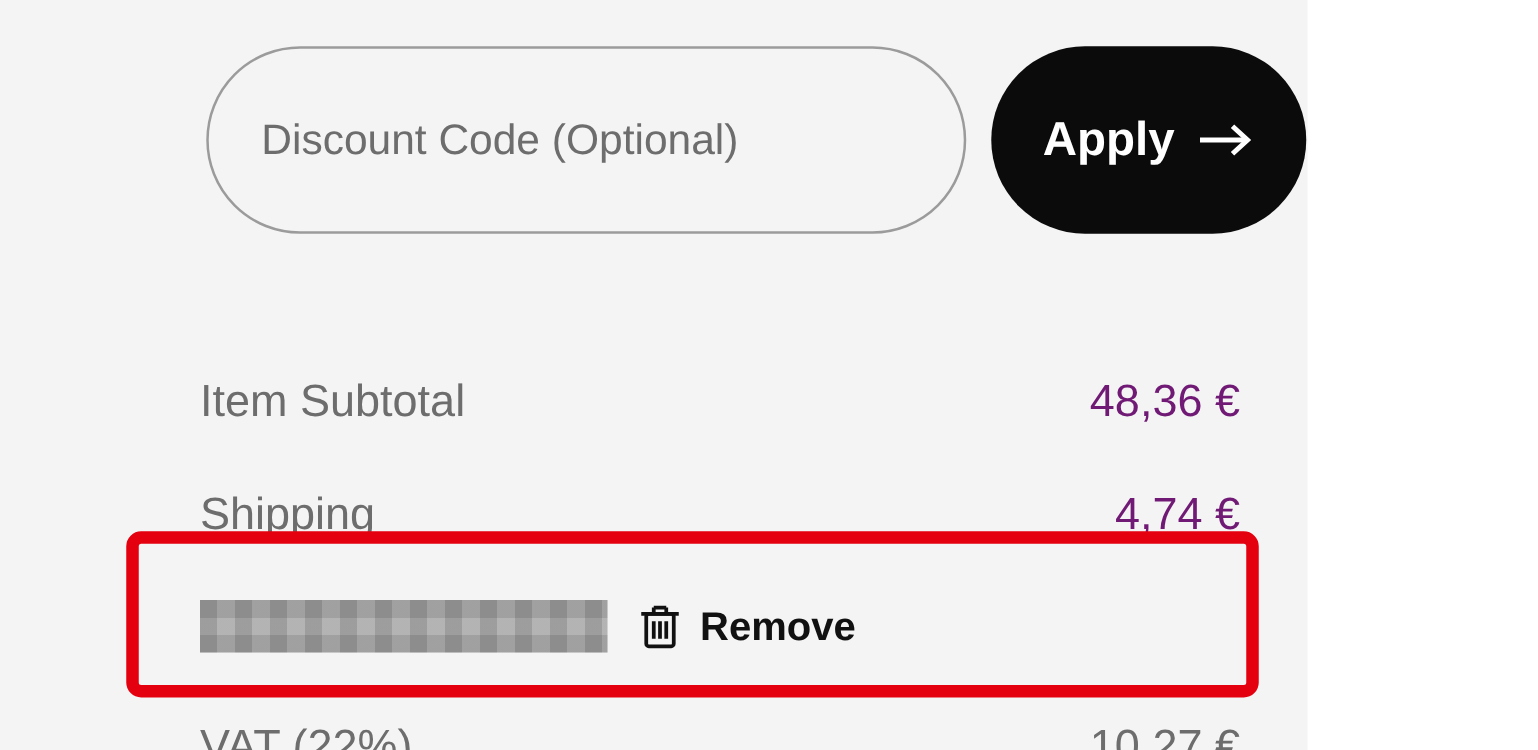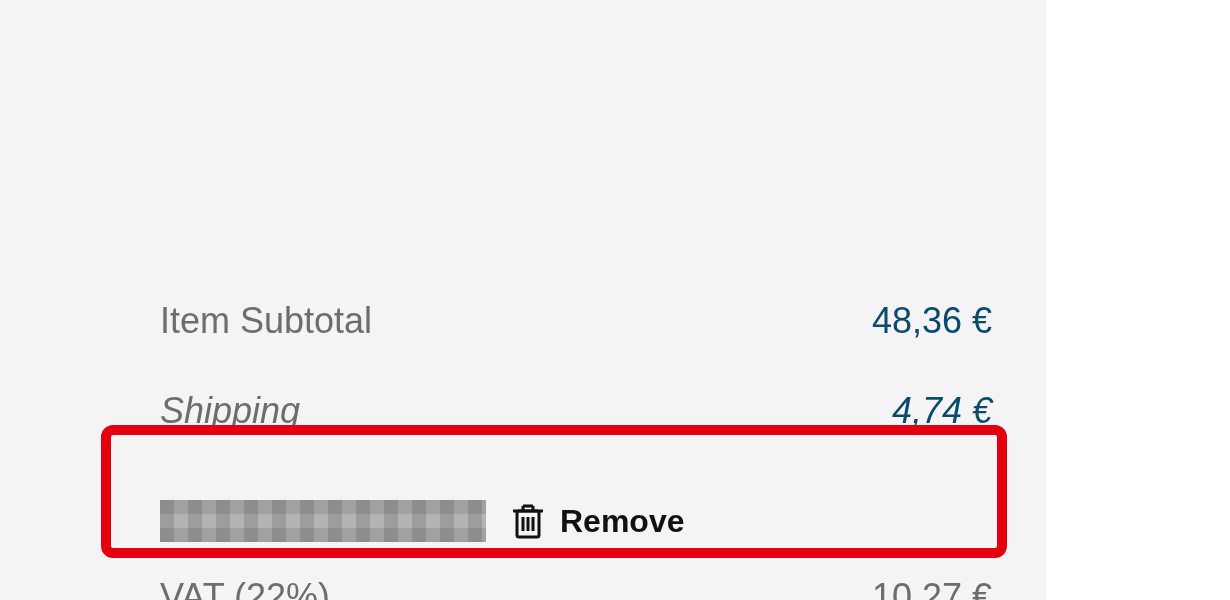--- a/index.html
+++ b/index.html
@@ -55,36 +55,35 @@
     .line {
       position:absolute;
       left:160px;
       width:832px;
       display:flex;
       justify-content:space-between;
       align-items:center;
       font-size:36px;
     }
     .line .label { color:#6d6d6d; }
-    .line .value { color:#0c4a6e; }
+    .line .value { color:#701a75; }
 
     .line.subtotal { top:300px; }
-    .line.shipping { top:390px;font-style:italic; }
+    .line.shipping { top:390px; }
     .line.vat { top:576px; }
     .line.vat .label, .line.vat .value { color:#6d6d6d; }
 
     .discount-line {
       position:absolute;
       left:160px;
       width:832px;
       top:480px;
       display:flex;
       align-items:center;
       font-size:36px;
-      margin-top:20px;
     }
     .discount-line .code-pixelated {
       width:326px;
       height:42px;
       margin-right:24px;
       background:
         repeating-linear-gradient(90deg, #b9b9b9 0 14px, #d6d6d6 14px 28px),
         repeating-linear-gradient(0deg, #c4c4c4 0 14px, #dddddd 14px 28px);
       background-blend-mode: multiply;
       filter: contrast(0.9);
@@ -115,20 +114,30 @@
       border:10px solid #e4000f;
       border-radius:12px;
       pointer-events:none;
     }
   </style>
 </head>
 <body>
 
 <div class="page">
 
+  <div class="discount-row">
+    <input class="discount-input" placeholder="Discount Code (Optional)" value="" style="">
+    <button class="apply-btn">
+      <span class="apply-label">Apply</span>
+      <svg class="arrow-icon" viewBox="0 0 46 26">
+        <line x1="2" y1="13" x2="40" y2="13"></line>
+        <polyline points="28,2 40,13 28,24"></polyline>
+      </svg>
+    </button>
+  </div>
 
   <div class="line subtotal">
     <span class="label">Item Subtotal</span>
     <span class="value">48,36 €</span>
   </div>
 
   <div class="line shipping">
     <span class="label">Shipping</span>
     <span class="value">4,74 €</span>
   </div>

